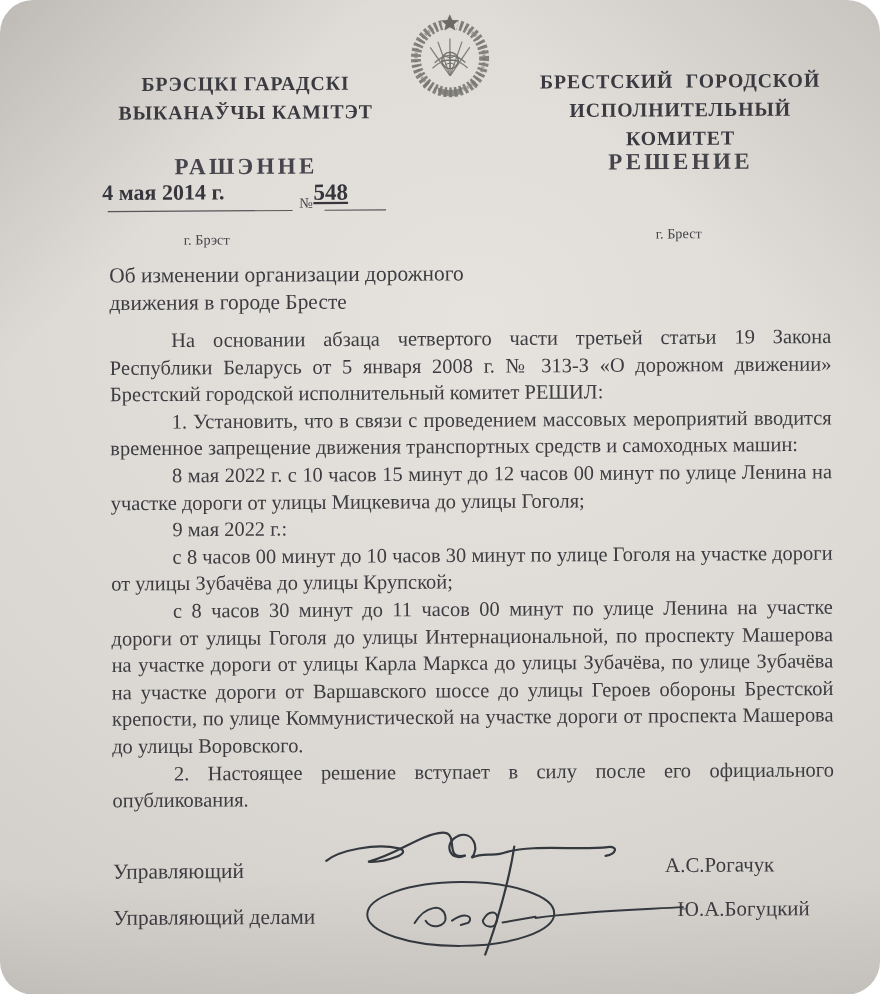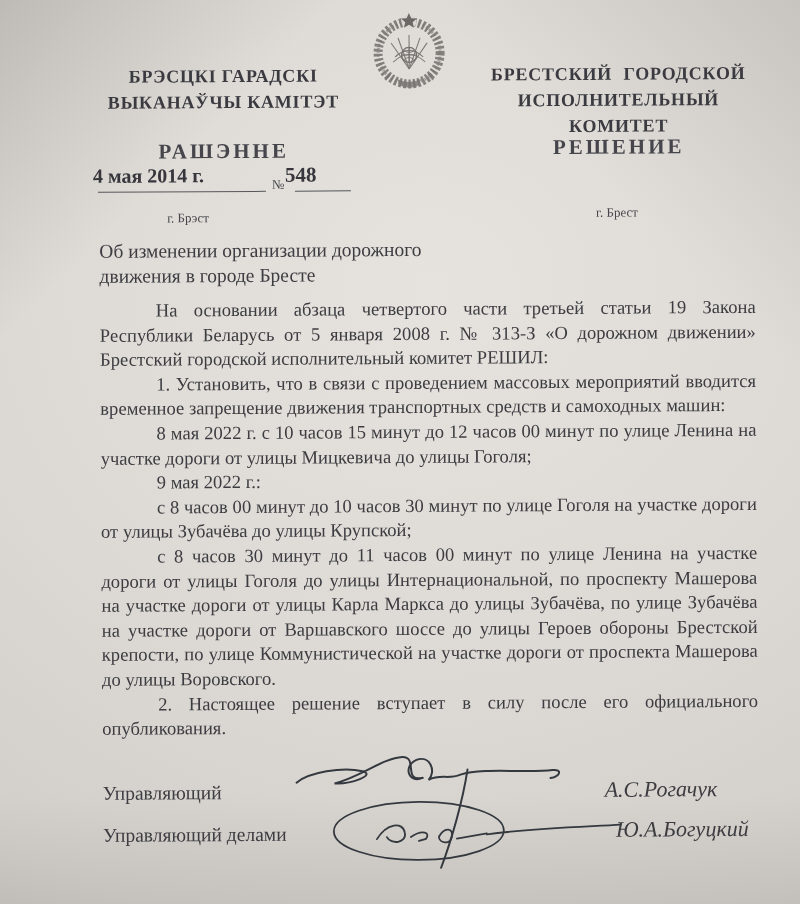--- a/index.html
+++ b/index.html
@@ -11,20 +11,21 @@
   .page {
     position: relative;
     width: 800px; height: 904px;
     background:
       linear-gradient(135deg, rgba(80,76,70,.20), rgba(80,76,70,0) 20%),
       linear-gradient(225deg, rgba(80,76,70,.14), rgba(80,76,70,0) 22%),
       linear-gradient(0deg, rgba(80,76,70,.10), rgba(80,76,70,0) 12%),
       radial-gradient(120% 95% at 54% 32%, #e6e3de 0%, #dcd9d4 48%, #d2cfca 78%, #c2bfba 100%);
     color: #3e3e42;
     overflow: hidden;
+    border-radius: 30px;
   }
   .sheet {
     position: absolute; inset: 0;
     transform: rotate(-0.35deg);
     transform-origin: 50% 40%;
   }
   .abs { position: absolute; }
 
   .org {
     text-align: center;
@@ -40,36 +41,36 @@
     text-align: center;
     font-weight: 600;
     font-size: 21px;
     letter-spacing: 3px;
     color: #45454b;
   }
 
   .date-text { font-weight: bold; font-size: 20px; color: #36363c; }
   .rule { border-bottom: 1.6px solid #55555a; height: 0; }
   .num-sign { font-size: 13px; color: #45454b; }
-  .num-val { font-weight: bold; font-size: 21px; color: #36363c; }
+  .num-val { font-weight: bold; font-size: 21px; color: #36363c; text-decoration: underline; }
 
   .city { font-size: 13px; color: #45454b; }
 
   .title-block { font-size: 19.5px; line-height: 25px; color: #3c3c41; }
 
   .body-block {
     left: 100px; top: 297px; width: 656px;
     font-size: 18.6px; line-height: 24.6px;
     text-align: justify;
     color: #3c3c41;
   }
   .body-block p { margin: 0; text-indent: 56px; }
 
   .sig-label { font-size: 19.5px; color: #3c3c41; }
-  .sig-name  { font-size: 22px; color: #3c3c41; font-style: italic; }
+  .sig-name  { font-size: 19px; color: #3c3c41; }
 
   svg.ink { stroke: #34383f; fill: none; stroke-linecap: round; }
 
   .emblem { opacity: .88; }
 </style>
 </head>
 <body>
 
 <div class="page">
   <div class="sheet">

